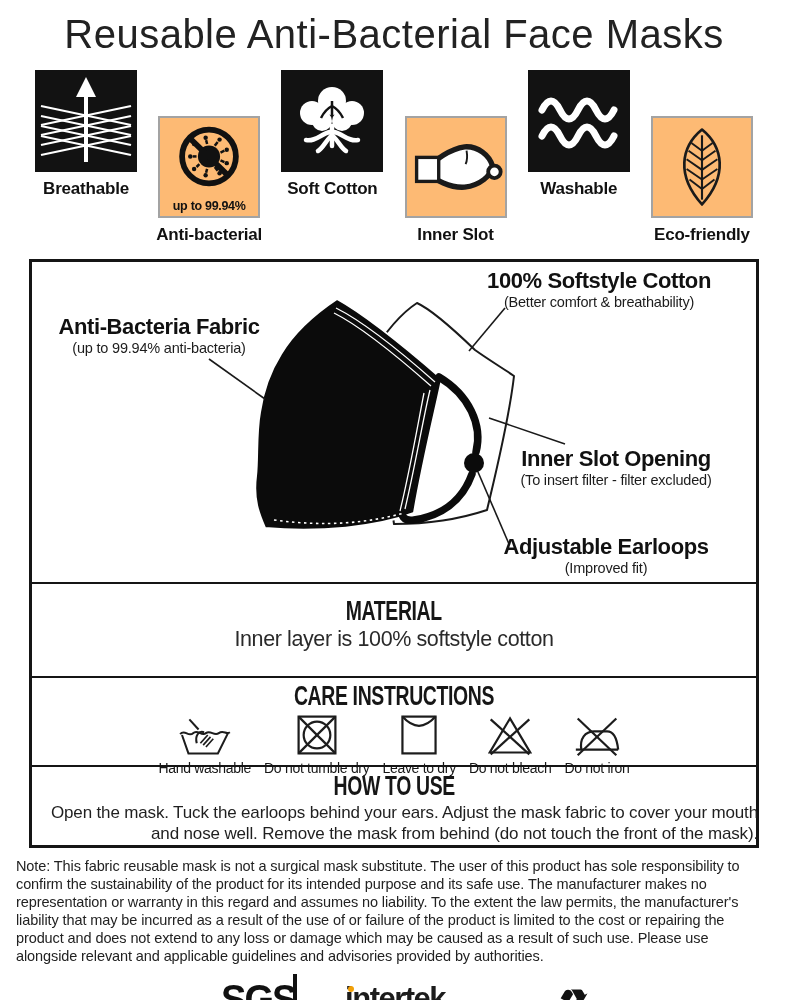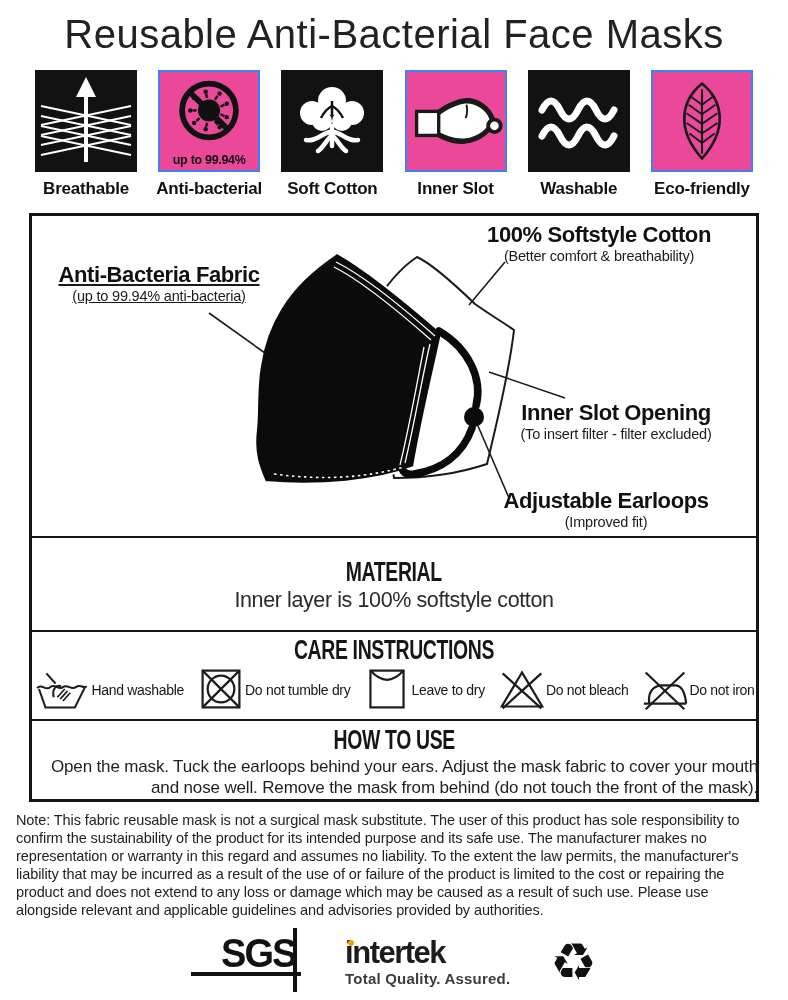--- a/index.html
+++ b/index.html
@@ -16,21 +16,21 @@
     color:#222; line-height:48px; margin-top:4px;
   }
 
   
   .features {
     width:736px; margin:12px auto 0; display:flex; justify-content:space-between;
   }
   .feature { width:120px; display:flex; flex-direction:column; align-items:center; }
   .tile { width:102px; height:102px; position:relative; }
   .tile.dark { background:#121212; }
-  .tile.light { background:#ec4899; border:2px solid #3b82f6; }
+  .tile.light { background:#fdba74; border:2px solid #a3a3a3;margin-top:46px; }
   .tile svg { position:absolute; left:0; top:0; width:100%; height:100%; }
   .tile-badge {
     position:absolute; left:0; right:0; bottom:3px; text-align:center;
     font-size:12.5px; font-weight:bold; letter-spacing:-.3px; color:#111;
   }
   .feature-label {
     margin-top:7px; font-weight:bold; font-size:17px; letter-spacing:-.2px;
     white-space:nowrap; color:#111;
   }
 
@@ -43,27 +43,27 @@
   }
 
   
   .diagram { position:relative; height:320px; border-top:none;padding-left:9px; }
   .scene { position:absolute; left:0; top:0; }
   .callout { position:absolute; text-align:center; }
   .c-title { font-weight:bold; font-size:22px; letter-spacing:-.4px; line-height:25px; color:#111; }
   .c-sub { font-size:14.5px; letter-spacing:-.2px; line-height:18px; color:#1c1c1c; }
 
   
-  .material { height:94px; padding-top:19px; }
+  .material { height:94px; padding-top:12px; }
   .m-line { font-size:21.5px; letter-spacing:-.4px; line-height:27px; color:#2a2a2a; }
 
   
   .care { height:89px; padding-top:3px; }
   .care-row { display:flex; justify-content:center; align-items:flex-end; gap:13px; margin-top:1px; }
-  .care-item { display:flex; flex-direction:row; align-items:center; }
+  .care-item { display:flex; flex-direction:column; align-items:center; }
   .care-item svg { display:block; }
   .care-label { font-size:14px; letter-spacing:-.3px; margin-top:2px; white-space:nowrap; color:#161616; }
 
   
   .howto { height:80px; padding-top:4px; }
   .howto-text {
     width:726px; margin:1px auto 0; text-align:right;
     font-size:17px; letter-spacing:-.15px; line-height:21px; color:#1f1f1f;
   }
 
@@ -253,21 +253,21 @@
           <line x1="473" y1="46" x2="437" y2="89"></line>
           <line x1="533" y1="182" x2="457" y2="156"></line>
           <line x1="446" y1="210" x2="477" y2="282"></line>
         </g>
       </svg>
 
       <div class="callout" style="left:412px; top:6px; width:310px;">
         <div class="c-title">100% Softstyle Cotton</div>
         <div class="c-sub">(Better comfort &amp; breathability)</div>
       </div>
-      <div class="callout" style="left:4px; top:46px; width:246px;text-decoration:underline;">
+      <div class="callout" style="left:4px; top:52px; width:246px;">
         <div class="c-title">Anti-Bacteria Fabric</div>
         <div class="c-sub">(up to 99.94% anti-bacteria)</div>
       </div>
       <div class="callout" style="left:446px; top:184px; width:276px;">
         <div class="c-title">Inner Slot Opening</div>
         <div class="c-sub">(To insert filter - filter excluded)</div>
       </div>
       <div class="callout" style="left:436px; top:272px; width:276px;">
         <div class="c-title">Adjustable Earloops</div>
         <div class="c-sub">(Improved fit)</div>

